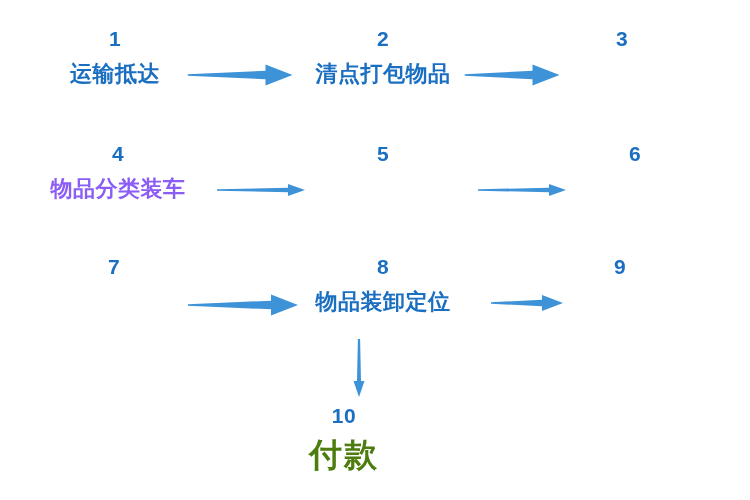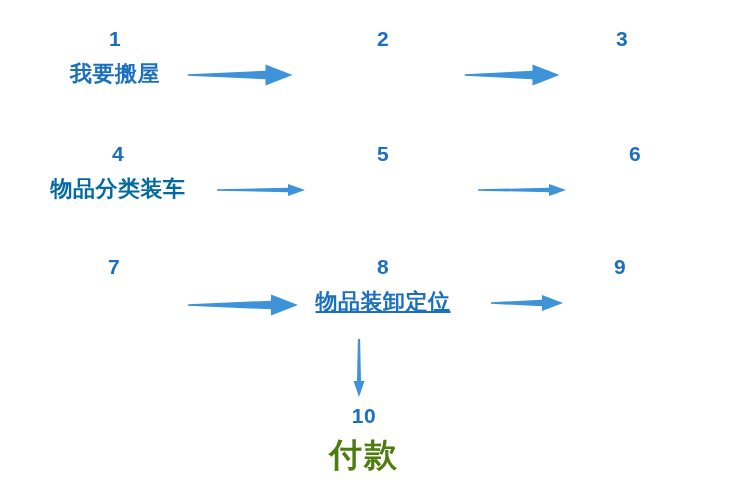--- a/index.html
+++ b/index.html
@@ -58,49 +58,50 @@
     line-height: 0;
   }
   .arrow svg { display: block; }
 </style>
 </head>
 <body>
 
 <div id="canvas" style="background: rgb(255, 255, 255);">
     <div class="step" style="left: 115px; top: 28px;">
       <div class="step-num" style="color: rgb(27, 111, 192);">1</div>
-      <div class="step-label" style="color: rgb(27, 111, 192);">我要搬屋</div>
+      <div class="step-label" style="color: rgb(27, 111, 192);">运输抵达</div>
     </div>
     <div class="step" style="left: 383px; top: 28px;">
       <div class="step-num" style="color: rgb(27, 111, 192);">2</div>
+      <div class="step-label" style="color: rgb(27, 111, 192);">清点打包物品</div>
     </div>
     <div class="step" style="left: 622px; top: 28px;">
       <div class="step-num" style="color: rgb(27, 111, 192);">3</div>
     </div>
     <div class="step" style="left: 118px; top: 143px;">
       <div class="step-num" style="color: rgb(27, 111, 192);">4</div>
-      <div class="step-label" style="color: #0369a1;">物品分类装车</div>
+      <div class="step-label" style="color: #8b5cf6;">物品分类装车</div>
     </div>
     <div class="step" style="left: 383px; top: 143px;">
       <div class="step-num" style="color: rgb(27, 111, 192);">5</div>
     </div>
     <div class="step" style="left: 635px; top: 143px;">
       <div class="step-num" style="color: rgb(27, 111, 192);">6</div>
     </div>
     <div class="step" style="left: 114px; top: 256px;">
       <div class="step-num" style="color: rgb(27, 111, 192);">7</div>
     </div>
     <div class="step" style="left: 383px; top: 256px;">
       <div class="step-num" style="color: rgb(27, 111, 192);">8</div>
-      <div class="step-label" style="color: rgb(27, 111, 192); text-decoration: underline;">物品装卸定位</div>
+      <div class="step-label" style="color: rgb(27, 111, 192);">物品装卸定位</div>
     </div>
     <div class="step" style="left: 620px; top: 256px;">
       <div class="step-num" style="color: rgb(27, 111, 192);">9</div>
     </div>
-    <div class="step big" style="left: 364px; top: 405px;">
+    <div class="step big" style="left: 344px; top: 405px;">
       <div class="step-num" style="color: rgb(27, 111, 192);">10</div>
       <div class="step-label" style="color: #4d7c0f;">付款</div>
     </div>
     <div class="arrow" style="left: 240px; top: 75px;">
       <svg width="105" height="24" viewBox="0 0 105 24">
         <polygon points="0.00,11.20 78.00,7.75 78.00,1.50 105.00,12.00 78.00,22.50 78.00,16.25 0.00,12.80" fill="#3d92d8"></polygon>
       </svg>
     </div>
     <div class="arrow" style="left: 512px; top: 75px;">
       <svg width="95" height="24" viewBox="0 0 95 24">

